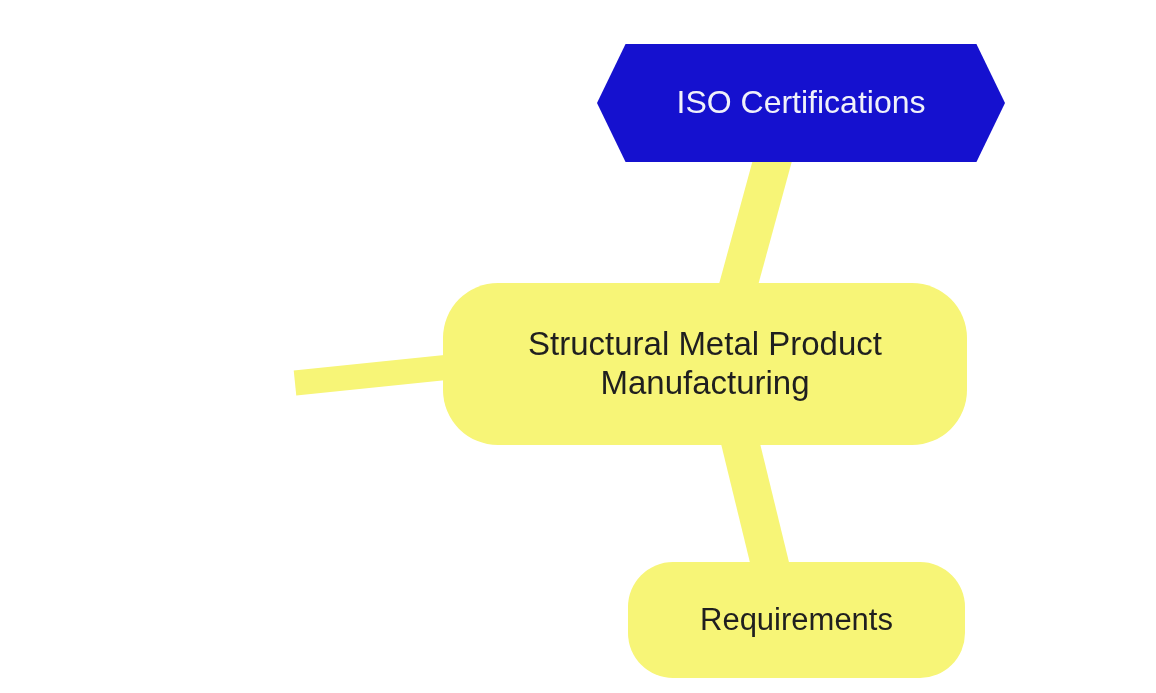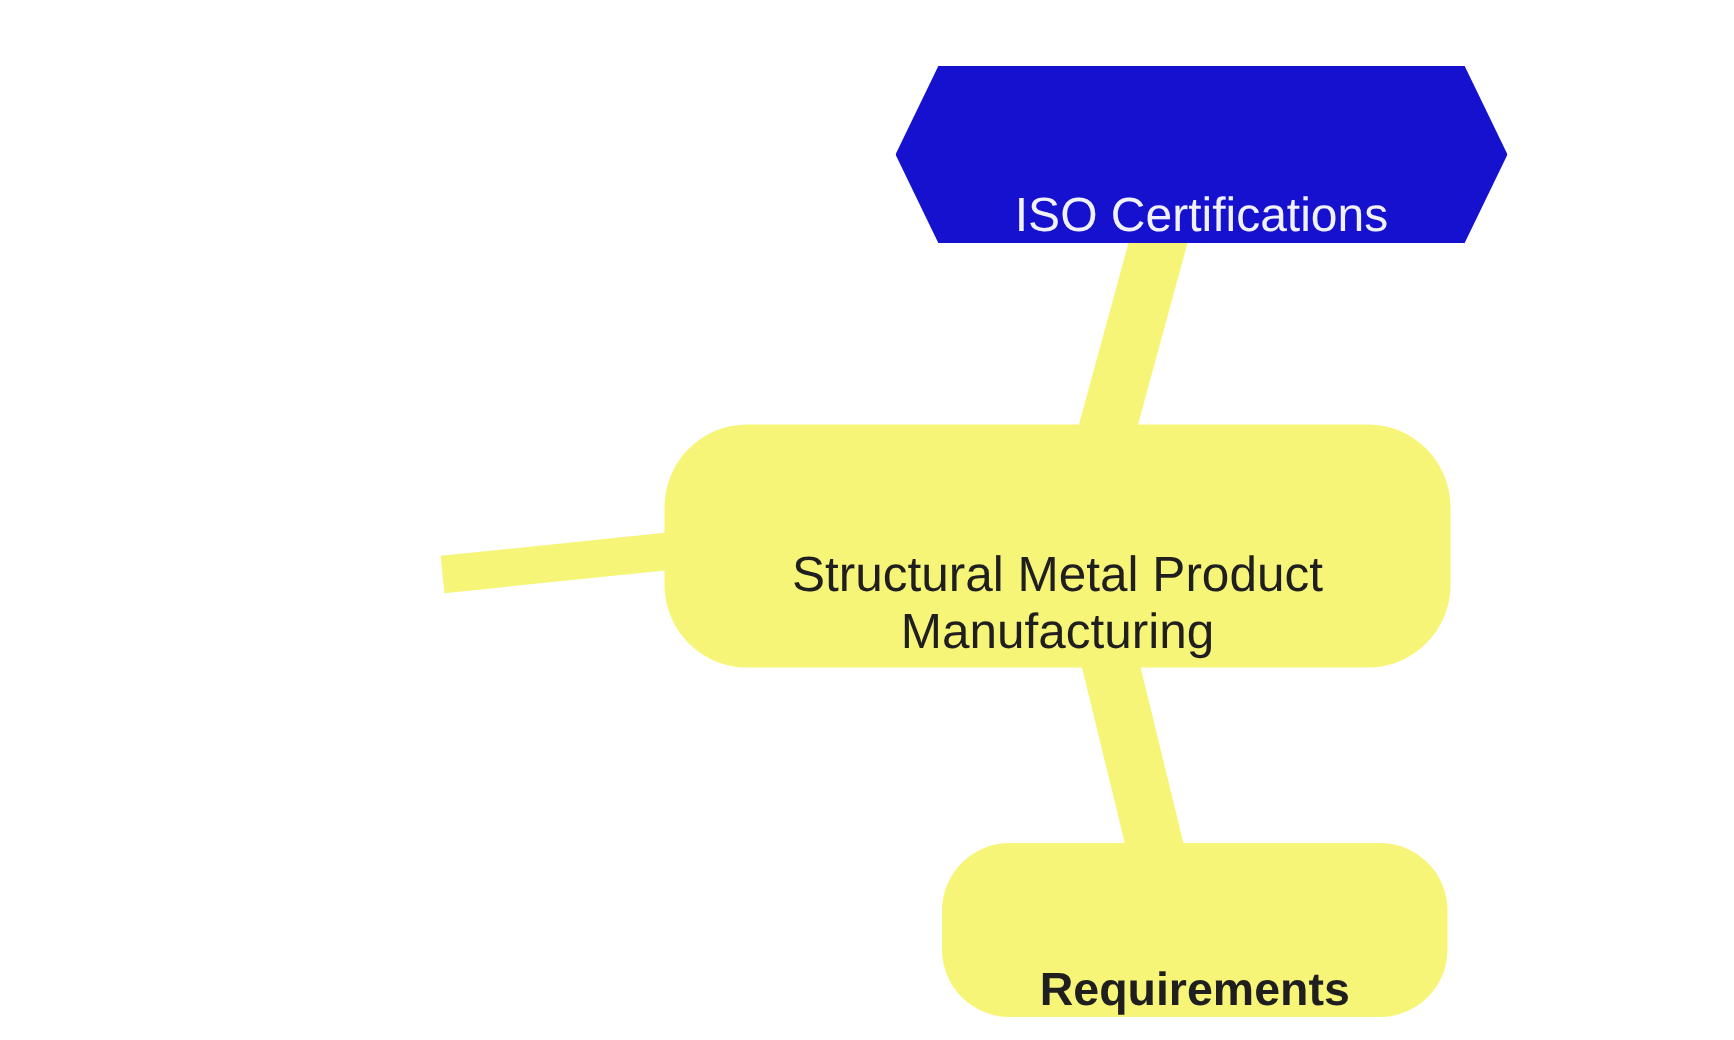--- a/index.html
+++ b/index.html
@@ -27,21 +27,21 @@
     stroke: var(--connector-yellow, #f7f577);
     fill: none;
   }
   .conn.thick { stroke-width: 38; }
   .conn.thin  { stroke-width: 25; }
 
   .node {
     position: absolute;
     z-index: 2;
     display: flex;
-    align-items: flex-end;
+    align-items: center;
     justify-content: center;
     text-align: center;
     box-sizing: border-box;
   }
   .node-label {
     color: var(--text-dark, #1f1f1f);
     line-height: 1.17;
   }
   .node-label.light {
     color: var(--text-light, #f0f1fa);
@@ -76,21 +76,20 @@
     font-size: 31px;
   }
   .node.requirements {
     left: 628px;
     top: 562px;
     width: 337px;
     height: 116px;
     background: var(--node-yellow, #f7f577);
     border-radius: 45px;
     font-size: 31px;
-    font-weight: bold;
   }
 </style>
 </head>
 <body>
 
 <div class="canvas">
 
   <svg class="connectors" viewBox="0 0 1156 693" xmlns="http://www.w3.org/2000/svg">
     <line class="conn thick" x1="778" y1="140" x2="733" y2="305"></line>
     <line class="conn thin" x1="295" y1="383" x2="470" y2="365"></line>

